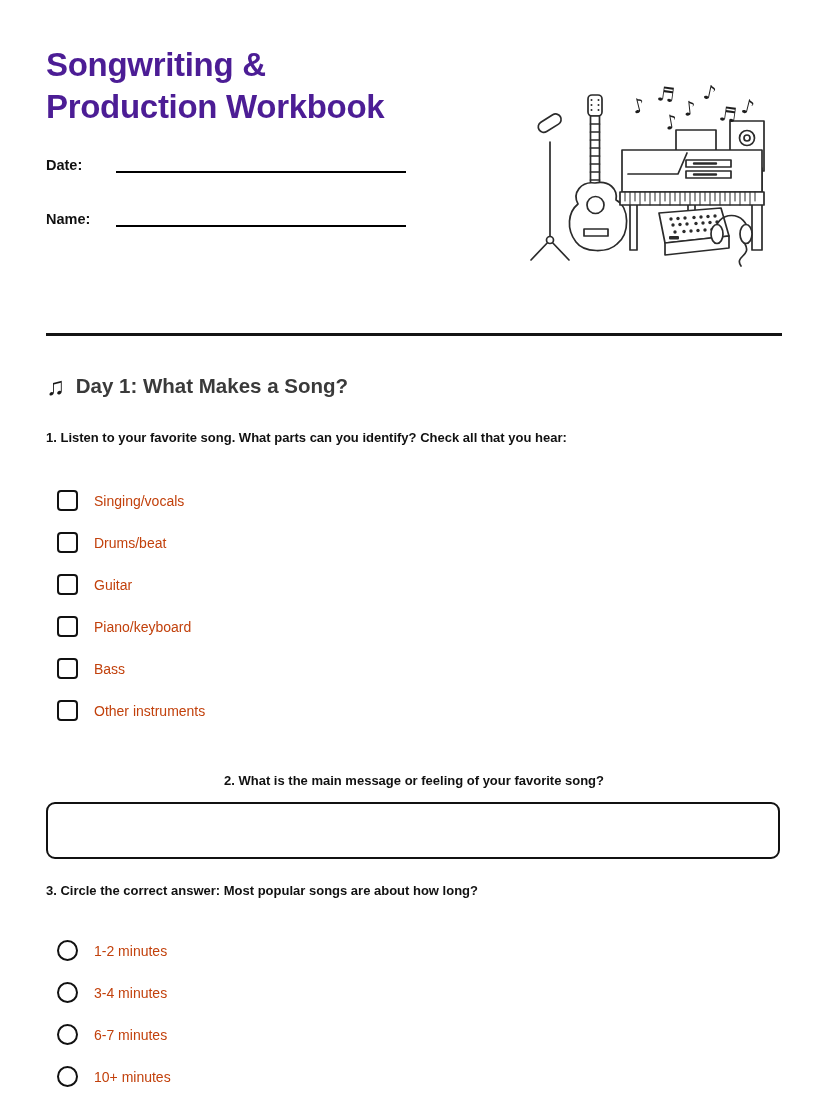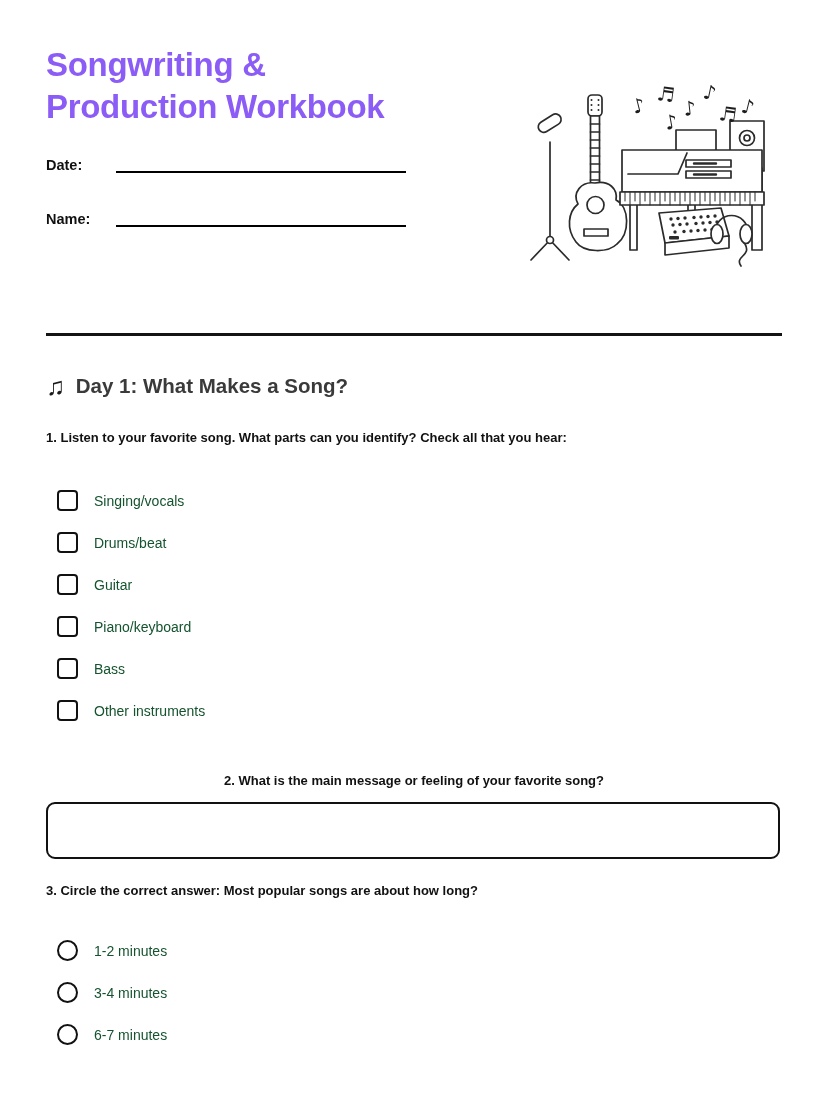--- a/index.html
+++ b/index.html
@@ -9,21 +9,21 @@
     font-family: "Liberation Sans", sans-serif;
     color: #1a1a1a;
     position: relative;
   }
   .page { position: relative; width: 828px; min-height: 1118px; padding: 0 46px; }
 
   
   .title {
     padding-top: 44px;
     font-size: 33px; line-height: 1.27; font-weight: 700;
-    color: #8b5cf6; letter-spacing: -0.3px;
+    color: #4c1d95; letter-spacing: -0.3px;
   }
   .field-row {
     display: flex; align-items: flex-end;
     width: 360px; height: 21px;
   }
   .field-row.name { margin-top: 33px; }
   .field-row.date { margin-top: 24px; }
   .field-label { font-size: 14.5px; font-weight: 700; color: #111; width: 70px; }
   .field-line {
     flex: 0 0 290px; height: 20px;
@@ -58,21 +58,21 @@
   .option-list { margin-top: 45px; }
   .option-list.radios { margin-top: 42px; }
   .option-row { display: flex; align-items: center; height: 22px; margin-bottom: 20px; }
   .checkbox, .radio {
     width: 21px; height: 21px; margin-left: 11px;
     border: 2.5px solid #111; background: #fff;
     flex: 0 0 auto; cursor: pointer;
   }
   .checkbox { border-radius: 4px; }
   .radio { border-radius: 50%; }
-  .option-label { margin-left: 16px; font-size: 14px; color: #14532d; }
+  .option-label { margin-left: 16px; font-size: 14px; color: #c2410c; }
 
   
   .answer-box {
     margin-top: 14px; width: 734px; height: 57px;
     border: 2.5px solid #111; border-radius: 9px; background: #fff;
     cursor: text;
   }
 </style>
 </head>
 <body>
@@ -236,15 +236,19 @@
       <span class="option-label">1-2 minutes</span>
     </div>
     <div class="option-row">
       <span class="radio"></span>
       <span class="option-label">3-4 minutes</span>
     </div>
     <div class="option-row">
       <span class="radio"></span>
       <span class="option-label">6-7 minutes</span>
     </div>
+    <div class="option-row">
+      <span class="radio"></span>
+      <span class="option-label">10+ minutes</span>
+    </div>
   </div>
 
 </div>
 
 </body></html>

